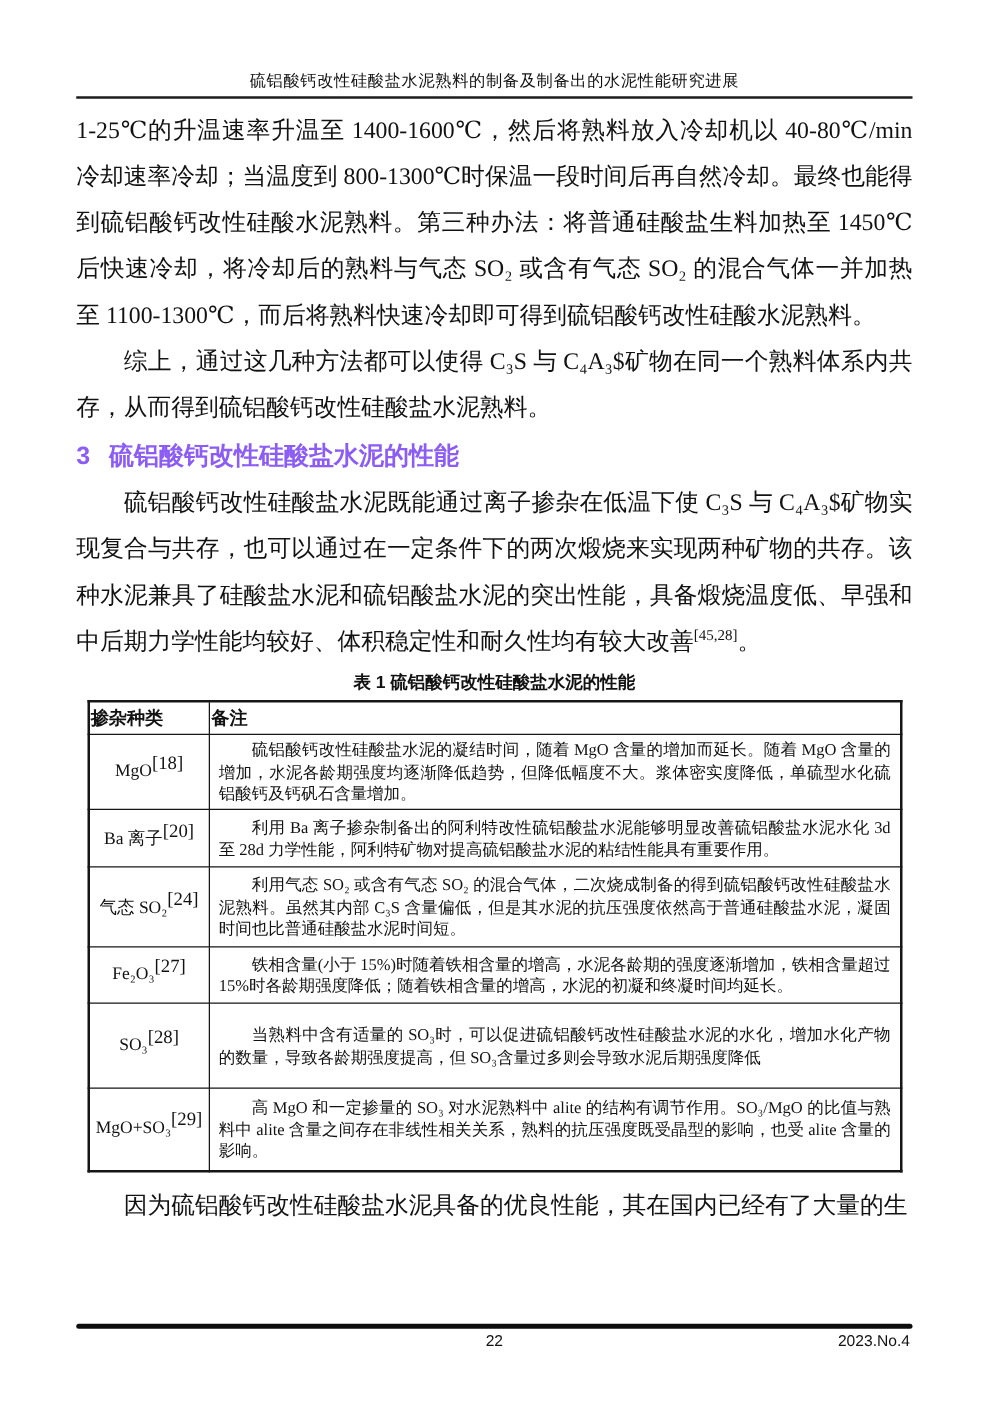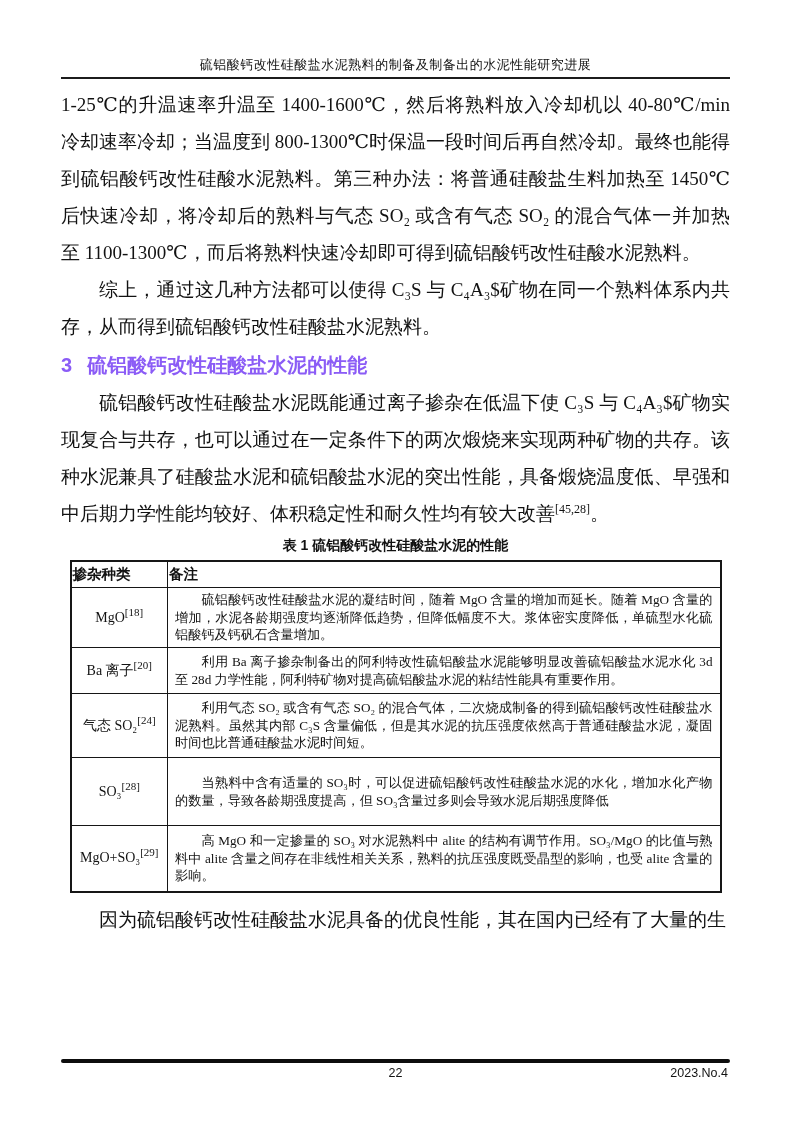--- a/index.html
+++ b/index.html
@@ -39,21 +39,21 @@
   table.perf {
     width:652px; margin:0 auto; border-collapse:collapse;
     border:2px solid #161616; table-layout:fixed;
   }
   table.perf th, table.perf td { border:1px solid #161616; }
   table.perf th {
     height:23px; font-size:14.5px; font-weight:bold; text-align:left;
     border-bottom:1.6px solid #161616;
   }
   td.dopant { text-align:center; font-size:14px; }
-  td.dopant sup { font-size:11px; line-height:0; }
+  td.dopant sup { font-size:15px; line-height:0; }
   td.remark { padding:2px 7px; }
   .remark-text {
     margin:0; font-size:13.2px; line-height:17.5px;
     text-align:justify; text-justify:inter-character;
   }
   .closing { margin-top:8px; }
 
   
   .page-footer { position:absolute; left:61px; right:63px; top:1047px;margin-top:12px; }
   .footer-rule { height:4px; background:#0d0d0d; border-radius:2px; }
@@ -105,20 +105,26 @@
           <td class="remark">
               <p class="remark-text ind">利用 Ba 离子掺杂制备出的阿利特改性硫铝酸盐水泥能够明显改善硫铝酸盐水泥水化 3d 至 28d 力学性能，阿利特矿物对提高硫铝酸盐水泥的粘结性能具有重要作用。</p>
             </td>
         </tr>
         <tr style="height:64px">
           <td class="dopant"><span>气态 SO₂</span><sup>[24]</sup></td>
           <td class="remark">
               <p class="remark-text ind">利用气态 SO₂ 或含有气态 SO₂ 的混合气体，二次烧成制备的得到硫铝酸钙改性硅酸盐水泥熟料。虽然其内部 C₃S 含量偏低，但是其水泥的抗压强度依然高于普通硅酸盐水泥，凝固时间也比普通硅酸盐水泥时间短。</p>
             </td>
         </tr>
+        <tr style="height:45px">
+          <td class="dopant"><span>Fe₂O₃</span><sup>[27]</sup></td>
+          <td class="remark">
+              <p class="remark-text ind">铁相含量(小于 15%)时随着铁相含量的增高，水泥各龄期的强度逐渐增加，铁相含量超过 15%时各龄期强度降低；随着铁相含量的增高，水泥的初凝和终凝时间均延长。</p>
+            </td>
+        </tr>
         <tr style="height:68px">
           <td class="dopant"><span>SO₃</span><sup>[28]</sup></td>
           <td class="remark">
               <p class="remark-text ind">当熟料中含有适量的 SO₃时，可以促进硫铝酸钙改性硅酸盐水泥的水化，增加水化产物的数量，导致各龄期强度提高，但 SO₃含量过多则会导致水泥后期强度降低</p>
             </td>
         </tr>
         <tr style="height:66px">
           <td class="dopant"><span>MgO+SO₃</span><sup>[29]</sup></td>
           <td class="remark">
               <p class="remark-text ind">高 MgO 和一定掺量的 SO₃ 对水泥熟料中 alite 的结构有调节作用。SO₃/MgO 的比值与熟料中 alite 含量之间存在非线性相关关系，熟料的抗压强度既受晶型的影响，也受 alite 含量的影响。</p>

